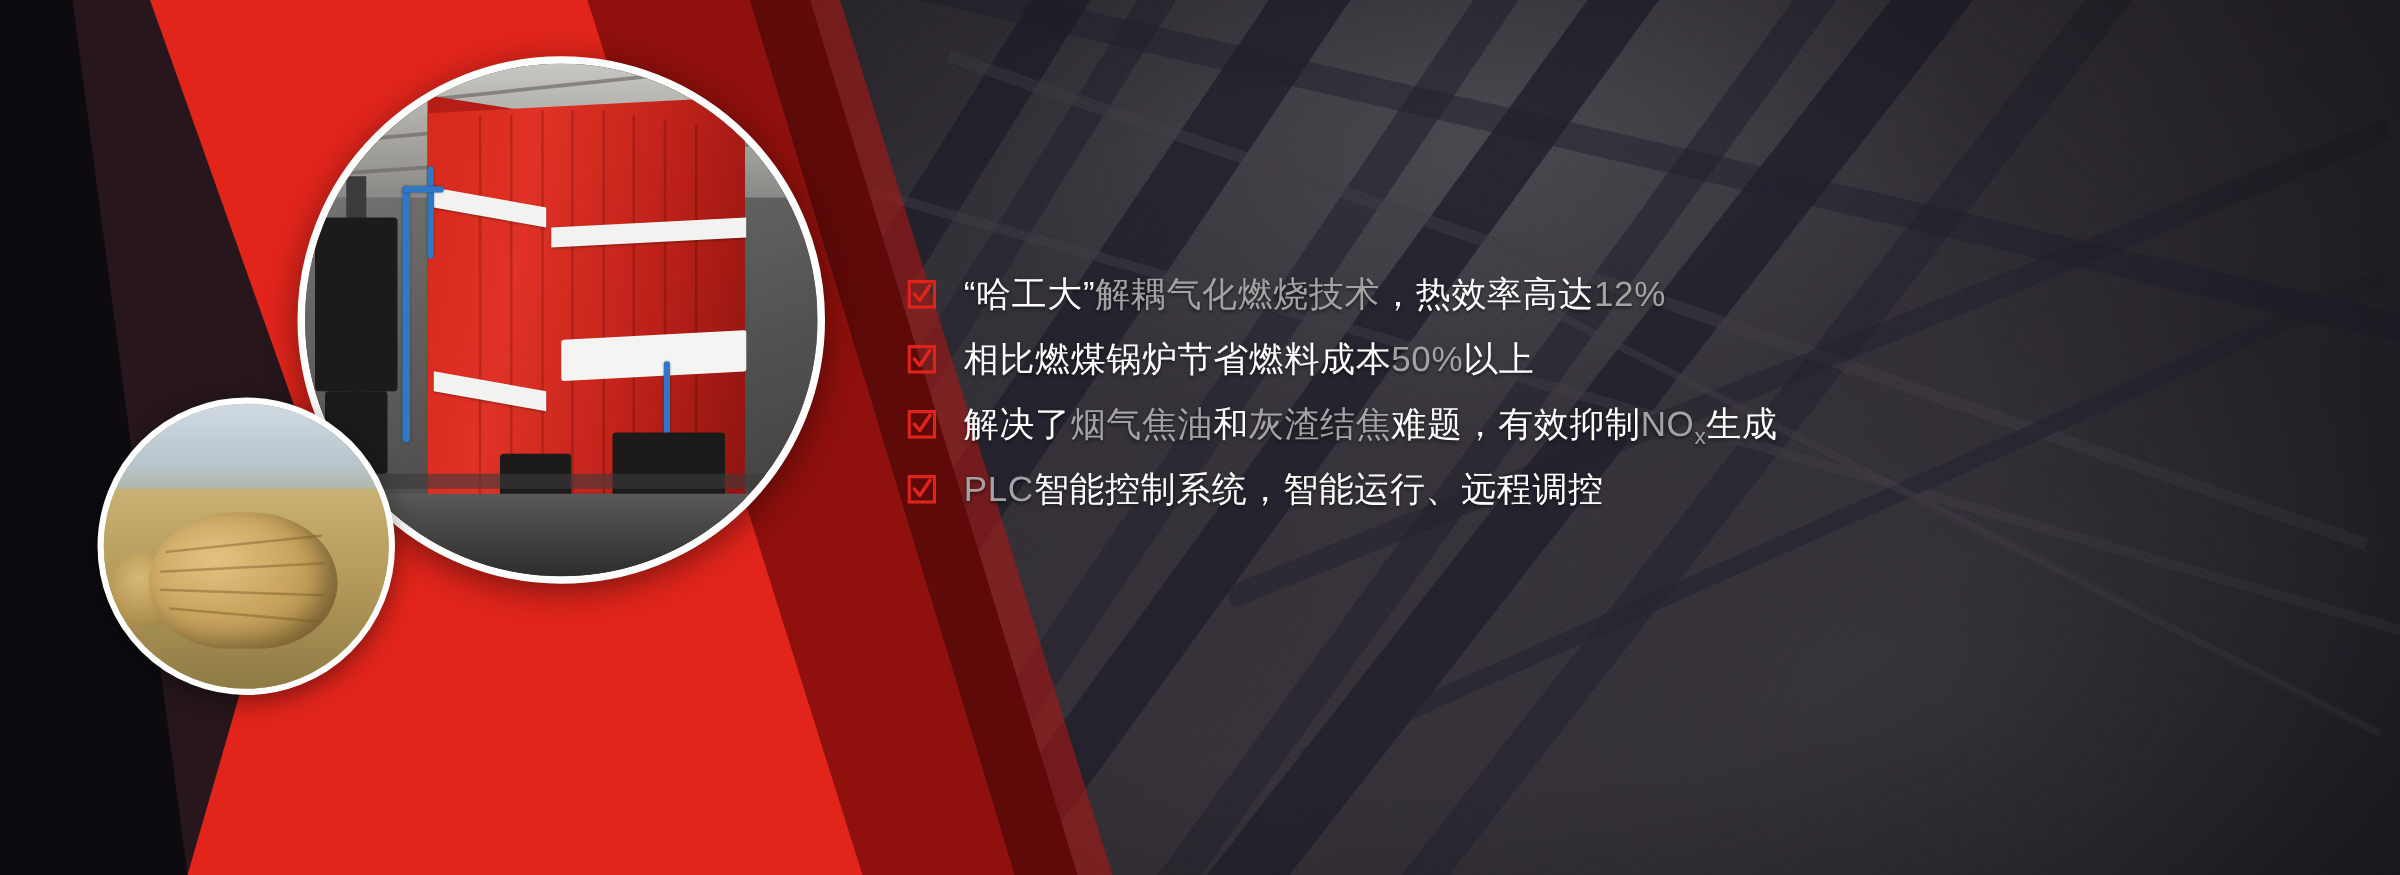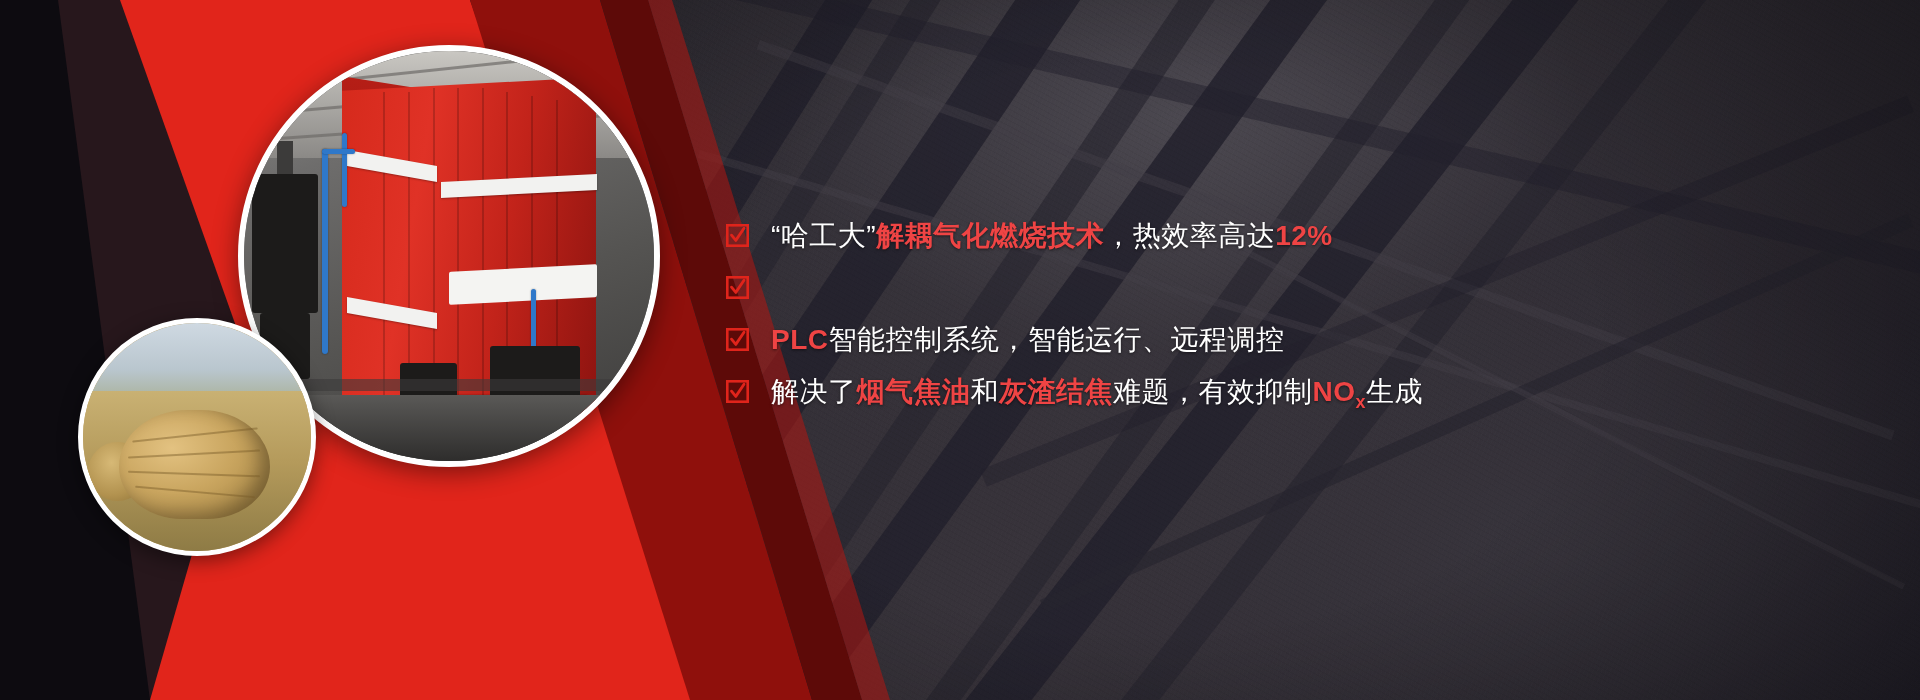--- a/index.html
+++ b/index.html
@@ -173,21 +173,21 @@
   }
   .chk svg{display:block;}
   .btext{
     font-size:28px;
     line-height:36px;
     color:#ffffff;
     white-space:nowrap;
     text-shadow:0 1px 3px rgba(0,0,0,.55);
     letter-spacing:.5px;
   }
-  .hl{color:#ef4444;font-weight:bold;}
+  .hl{color:#a3a3a3;}
   .sub{font-size:18px;vertical-align:sub;}
 </style>
 </head>
 <body>
 
 <div class="banner">
 
   <div class="bg-base"></div>
 
   <div class="beams">
@@ -282,37 +282,38 @@
     </div>
 
 
     <div class="bullet">
       <span class="chk">
         <svg width="23" height="23" viewBox="0 0 23 23">
           <rect x="1.3" y="1.3" width="20.4" height="20.4" fill="none" stroke="#e0241b" stroke-width="2.6"></rect>
           <path d="M5.5 11.2 L9.8 16.4 L18 4.2" fill="none" stroke="#e0241b" stroke-width="2.8" stroke-linecap="round" stroke-linejoin="round"></path>
         </svg>
       </span>
+      <span class="btext"><span>相比燃煤锅炉节省燃料成本</span><span class="hl">50%</span><span>以上</span></span>
+    </div>
+
+    <div class="bullet">
+      <span class="chk">
+        <svg width="23" height="23" viewBox="0 0 23 23">
+          <rect x="1.3" y="1.3" width="20.4" height="20.4" fill="none" stroke="#e0241b" stroke-width="2.6"></rect>
+          <path d="M5.5 11.2 L9.8 16.4 L18 4.2" fill="none" stroke="#e0241b" stroke-width="2.8" stroke-linecap="round" stroke-linejoin="round"></path>
+        </svg>
+      </span>
+      <span class="btext"><span>解决了</span><span class="hl">烟气焦油</span><span>和</span><span class="hl">灰渣结焦</span><span>难题，有效抑制</span><span class="hl">NO</span><span class="hl sub">x</span><span>生成</span></span>
     </div>
 
     <div class="bullet">
       <span class="chk">
         <svg width="23" height="23" viewBox="0 0 23 23">
           <rect x="1.3" y="1.3" width="20.4" height="20.4" fill="none" stroke="#e0241b" stroke-width="2.6"></rect>
           <path d="M5.5 11.2 L9.8 16.4 L18 4.2" fill="none" stroke="#e0241b" stroke-width="2.8" stroke-linecap="round" stroke-linejoin="round"></path>
         </svg>
       </span>
       <span class="btext"><span class="hl">PLC</span><span>智能控制系统，智能运行、远程调控</span></span>
     </div>
 
-    <div class="bullet">
-      <span class="chk">
-        <svg width="23" height="23" viewBox="0 0 23 23">
-          <rect x="1.3" y="1.3" width="20.4" height="20.4" fill="none" stroke="#e0241b" stroke-width="2.6"></rect>
-          <path d="M5.5 11.2 L9.8 16.4 L18 4.2" fill="none" stroke="#e0241b" stroke-width="2.8" stroke-linecap="round" stroke-linejoin="round"></path>
-        </svg>
-      </span>
-      <span class="btext"><span>解决了</span><span class="hl">烟气焦油</span><span>和</span><span class="hl">灰渣结焦</span><span>难题，有效抑制</span><span class="hl">NO</span><span class="hl sub">x</span><span>生成</span></span>
-    </div>
-
   </div>
 
 </div>
 
 </body></html>

